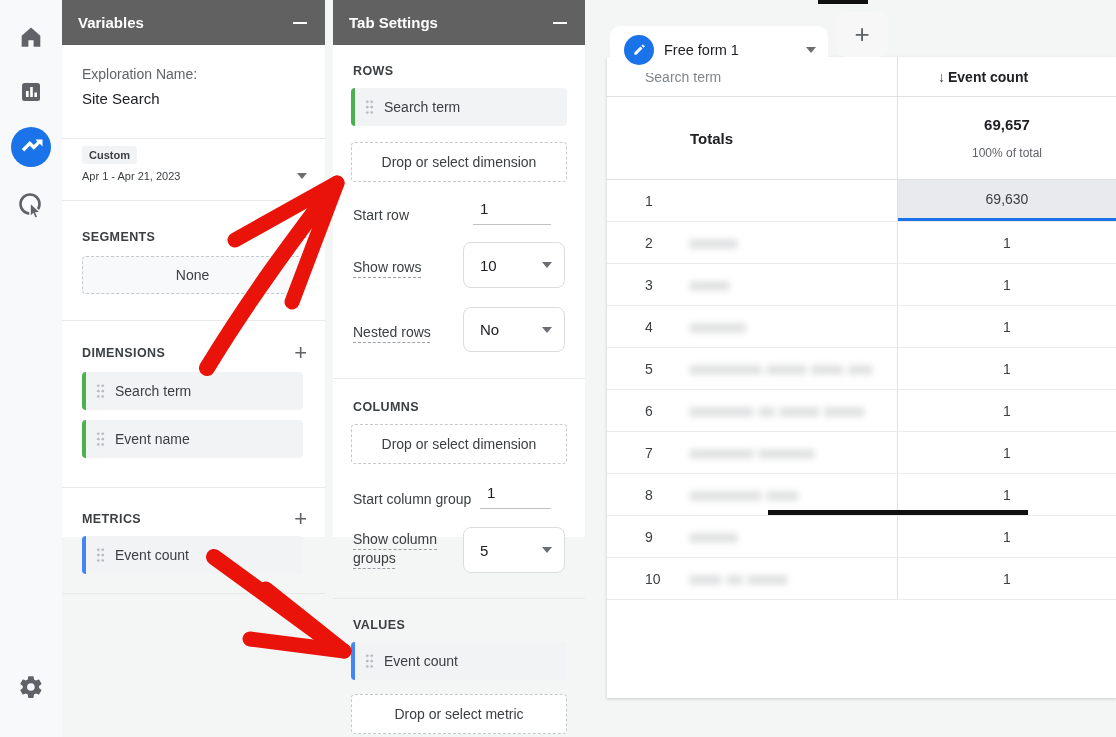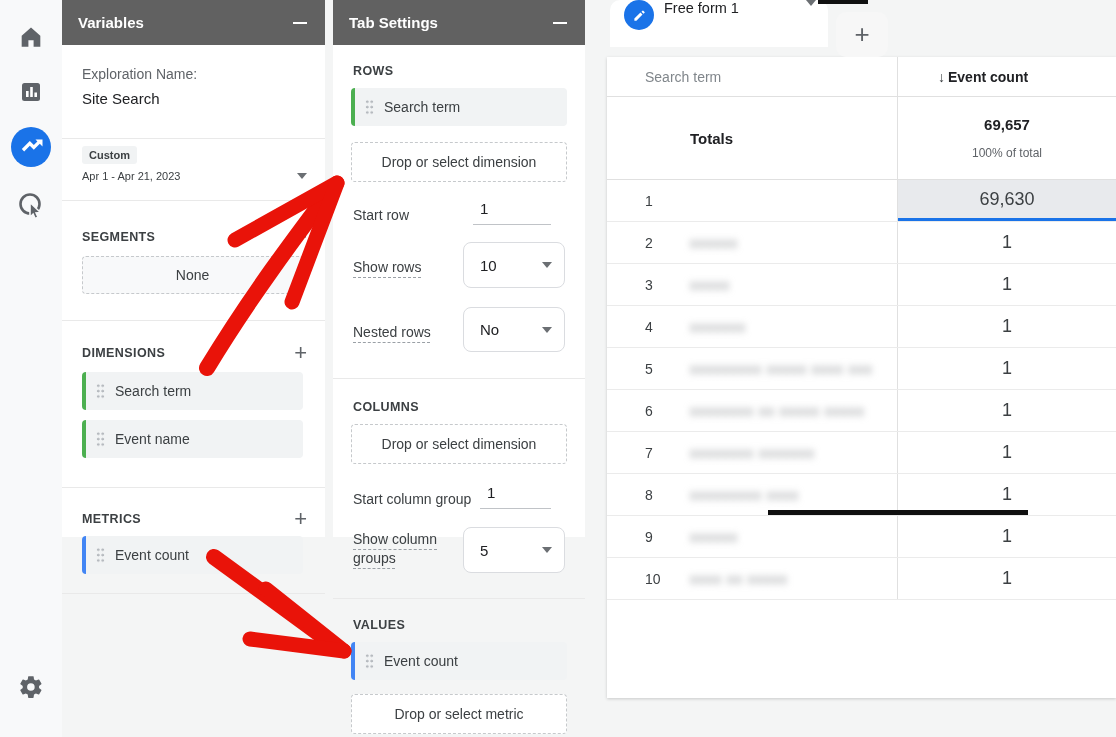--- a/index.html
+++ b/index.html
@@ -44,22 +44,22 @@
                 text-decoration-style:dashed;text-decoration-color:#9aa0a6;
                 text-decoration-thickness:1px;text-underline-offset:5px;line-height:19px;}
   .plain-label{font-size:14px;color:#3c4043;}
   .uinput{position:absolute;border-bottom:1px solid #c0c3c7;font-size:15px;color:#202124;
           padding:0 0 7px 7px;box-sizing:border-box;}
   .select{position:absolute;border:1px solid #dadce0;border-radius:8px;display:flex;
           align-items:center;justify-content:space-between;padding:0 12px 0 16px;
           font-size:15px;color:#202124;box-sizing:border-box;background:#fff;cursor:pointer;}
 
   
-  #tab-active{position:absolute;left:610px;top:0;width:218px;height:47px;background:#fff;
-              border-radius:10px 10px 0 0;display:flex;align-items:flex-start;gap:10px;
+  #tab-active{position:absolute;left:610px;top:26px;width:218px;height:47px;background:#fff;
+              border-radius:10px 10px 0 0;display:flex;align-items:center;gap:10px;
               padding:0 12px 0 14px;box-sizing:border-box;z-index:2;cursor:pointer;}
   .pencil-circle{width:30px;height:30px;border-radius:50%;background:#1a73e8;display:flex;
                  align-items:center;justify-content:center;flex:0 0 30px;}
   #tab-label{font-size:14.5px;color:#202124;font-weight:500;}
   #tab-add{position:absolute;left:836px;top:12px;width:52px;height:45px;background:#f7f7f7;
            border-radius:10px;display:flex;align-items:center;justify-content:center;
            font-size:26px;color:#5f6368;font-weight:400;z-index:2;cursor:pointer;}
   #card{position:absolute;left:607px;top:57px;width:509px;height:641px;background:#fff;
         box-shadow:0 1px 3px rgba(0,0,0,.18);z-index:1;}
   .c1{width:291px;box-sizing:border-box;border-right:1px solid #e0e0e0;}
@@ -72,21 +72,21 @@
   .totals{display:flex;height:83px;border-bottom:1px solid #e0e0e0;box-sizing:border-box;}
   .totals .c1{display:flex;align-items:center;padding-left:83px;font-size:15px;font-weight:700;color:#202124;}
   .totals .c2{display:flex;flex-direction:column;align-items:center;justify-content:center;}
   .totals-value{font-size:15px;font-weight:700;color:#202124;}
   .totals-sub{font-size:12px;color:#5f6368;margin-top:5px;}
   .trow{display:flex;height:42px;border-bottom:1px solid #ebebeb;box-sizing:border-box;}
   .trow .c1{display:flex;align-items:center;}
   .rank{width:45px;padding-left:38px;font-size:14px;color:#3c4043;box-sizing:content-box;}
   .term{font-size:14px;color:#6b6f73;white-space:nowrap;}
   .blurred{filter:blur(3.5px);letter-spacing:1px;color:#8a8d91;}
-  .trow .c2{display:flex;align-items:center;justify-content:center;font-size:18px;color:#3c4043;}
+  .trow .c2{display:flex;align-items:center;justify-content:center;font-size:14px;color:#3c4043;}
   .selected-cell{background:#e8eaed;border-bottom:3px solid #1a73e8;}
 
   #annotations{position:absolute;left:0;top:0;z-index:10;pointer-events:none;}
 </style>
 </head>
 <body>
 
 <div id="app">
 
   <nav id="rail">

